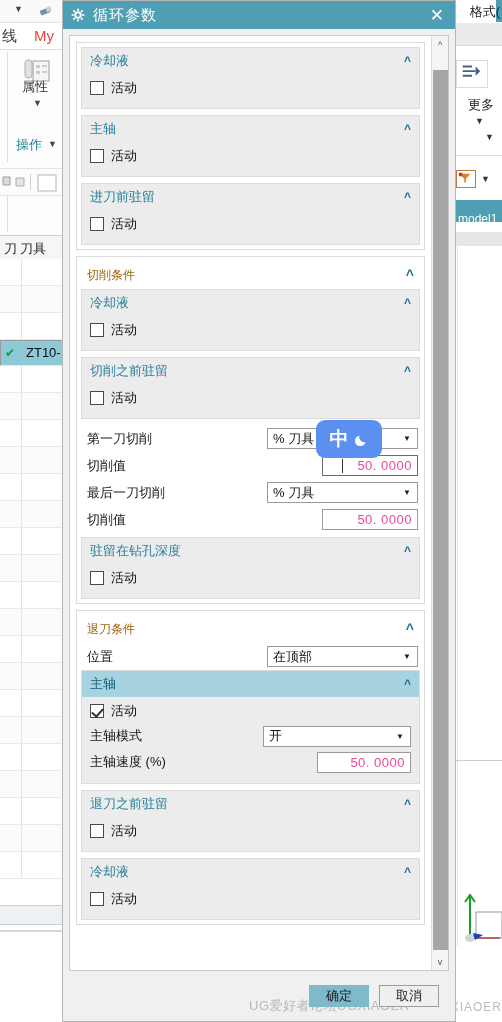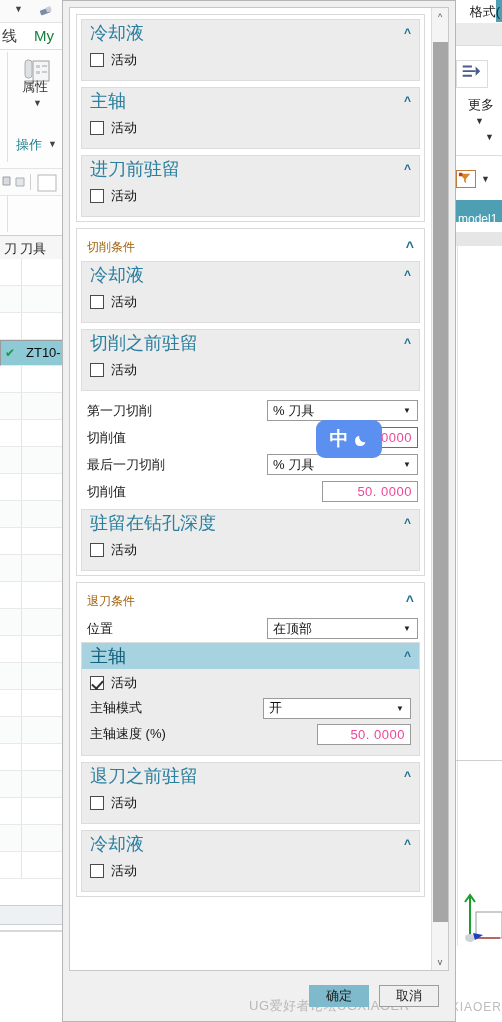--- a/index.html
+++ b/index.html
@@ -69,21 +69,21 @@
   .vscroll{position:absolute;right:0;top:0;bottom:0;width:17px;background:#f4f4f4;border-left:1px solid #dcdcdc;box-sizing:border-box;}
   .vscroll .arrow{height:17px;display:flex;align-items:center;justify-content:center;font-size:9px;color:#555;background:#f4f4f4;cursor:pointer;}
   .vscroll .arrow.bot{position:absolute;bottom:0;left:0;right:0;}
   .vscroll .thumb{position:absolute;left:1px;right:0;top:34px;height:880px;background:#a6a6a6;cursor:pointer;}
 
   
   .topgroup{border:1px solid #dadada;background:#ffffff;padding:4px;margin-bottom:6px;}
   .sub{background:#ececec;border:1px solid #dcdcdc;margin-bottom:6px;}
   .sub:last-child{margin-bottom:0;}
   .sub-head{height:26px;display:flex;align-items:center;padding:0 8px;box-sizing:border-box;cursor:pointer;}
-  .sub-head .h-txt{font-size:18px;color:#2a7f9e;}
+  .sub-head .h-txt{font-size:13px;color:#2a7f9e;}
   .sub-head .h-caret{margin-left:auto;font-size:12px;color:#1d6f8c;font-weight:bold;}
   .sub-head.hl{background:#a7d3e0;}
   .sub-body{padding:2px 8px 8px 8px;}
 
   .cb-row{display:flex;align-items:center;height:24px;}
   .cbx{width:14px;height:14px;border:1px solid #4a4a4a;background:#fff;box-sizing:border-box;position:relative;flex:0 0 auto;cursor:pointer;}
   .cbx.on::after{content:"";position:absolute;left:3px;top:1px;width:5px;height:9px;border:solid #333;border-width:0 2px 2px 0;transform:rotate(42deg);}
   .cb-row .cb-lbl{margin-left:7px;font-size:13px;color:#141414;}
 
   .sect{margin-bottom:6px;background:#ffffff;border:1px solid #dadada;padding:4px;}
@@ -130,21 +130,21 @@
     <div class="bg-toprow">
       <span class="bg-chev" style="left:14px;top:4px;">▼</span>
       <svg class="bg-eraser" viewBox="0 0 16 12">
         <rect x="2" y="4" width="10" height="5" rx="1" fill="#7b8ca8" transform="rotate(-20 7 6)"></rect>
         <rect x="8" y="2" width="5" height="5" rx="1" fill="#c9ccd4" transform="rotate(-20 10 4)"></rect>
       </svg>
     </div>
 
     <div class="bg-tabrow"></div>
     <span class="bg-tab-txt" style="left:2px;">线</span>
-    <span class="bg-tab-txt" style="left:34px;color:#15803d;">My</span>
+    <span class="bg-tab-txt" style="left:34px;color:#ef4444;">My</span>
     <div class="bg-vsep" style="left:7px;top:52px;height:110px;"></div>
 
     <svg class="bg-prop-icon" viewBox="0 0 30 32">
       <rect x="11" y="3" width="16" height="20" fill="#f5f5f5" stroke="#9aa0a6"></rect>
       <rect x="14" y="7" width="4" height="3" fill="#c9ccd0"></rect>
       <rect x="20" y="7" width="5" height="2" fill="#c9ccd0"></rect>
       <rect x="14" y="13" width="4" height="3" fill="#c9ccd0"></rect>
       <rect x="20" y="13" width="5" height="2" fill="#c9ccd0"></rect>
       <rect x="3" y="2" width="7" height="18" rx="3" fill="#dfe1e4" stroke="#a9aeb3"></rect>
     </svg>
@@ -281,20 +281,37 @@
       <rect x="20" y="32" width="26" height="26" fill="none" stroke="#9a9a9a"></rect>
       <ellipse cx="14" cy="58" rx="5" ry="4" fill="#cfd4da"></ellipse>
       <path d="M17 53 l10 2 -8 5 z" fill="#1b3fc4"></path>
     </svg>
     <span class="br-wm">XIAOER</span>
   </div>
 </div>
 
 <div id="dialog">
 
+  <div class="titlebar">
+    <svg class="gear" viewBox="0 0 16 16">
+      <circle cx="8" cy="8" r="3.2" fill="none" stroke="#ffffff" stroke-width="2.2"></circle>
+      <g stroke="#ffffff" stroke-width="2.2">
+        <line x1="8" y1="0.8" x2="8" y2="3"></line>
+          <line x1="8" y1="13" x2="8" y2="15.2"></line>
+        <line x1="0.8" y1="8" x2="3" y2="8"></line>
+          <line x1="13" y1="8" x2="15.2" y2="8"></line>
+        <line x1="2.8" y1="2.8" x2="4.4" y2="4.4"></line>
+          <line x1="11.6" y1="11.6" x2="13.2" y2="13.2"></line>
+        <line x1="13.2" y1="2.8" x2="11.6" y2="4.4"></line>
+          <line x1="4.4" y1="11.6" x2="2.8" y2="13.2"></line>
+      </g>
+    </svg>
+    <span class="ttl">循环参数</span>
+    <span class="close">✕</span>
+  </div>
 
   <div class="body-area">
     <div class="scroll-host">
       <div class="scroll-inner">
 
         <div class="topgroup">
           <div class="sub">
             <div class="sub-head">
               <span class="h-txt">冷却液</span>
               <span class="h-caret">^</span>

